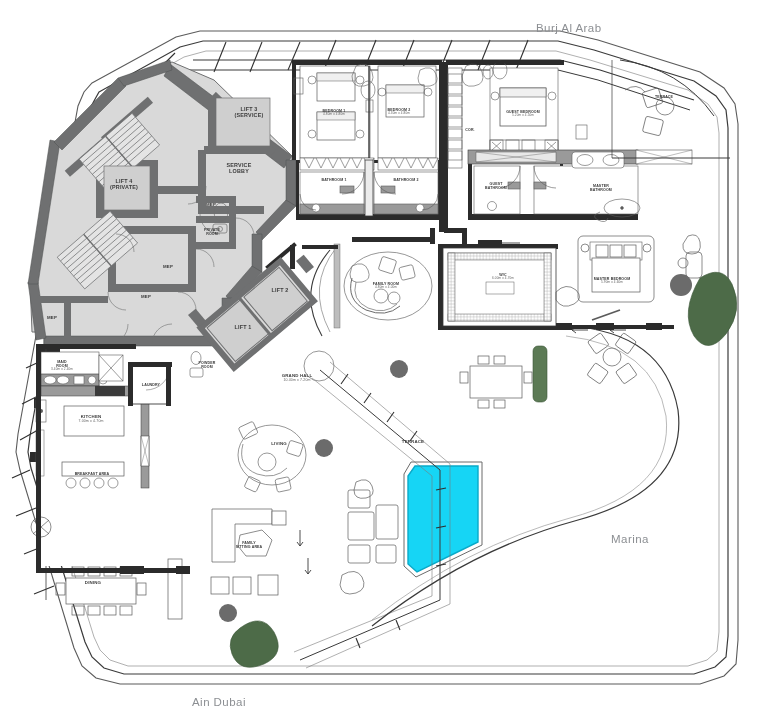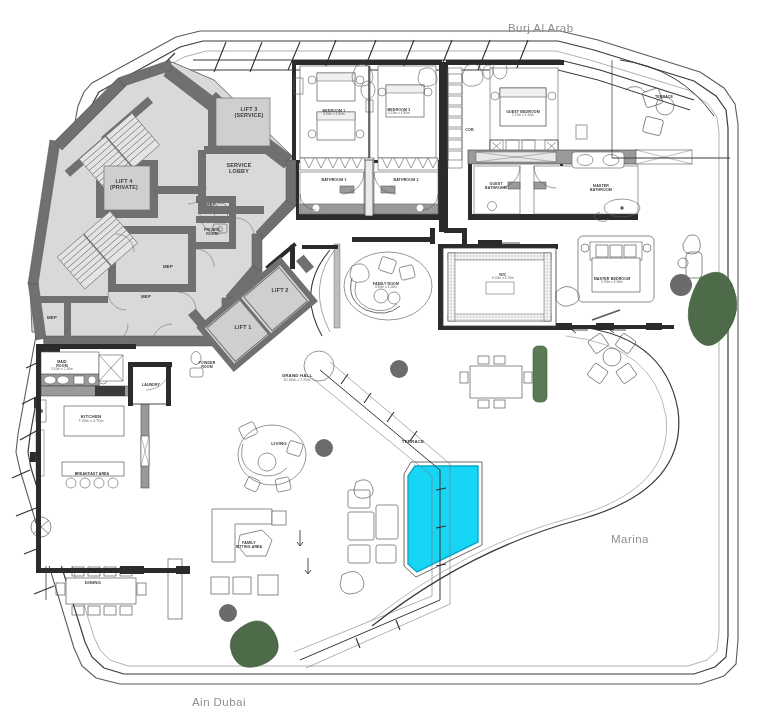--- a/index.html
+++ b/index.html
@@ -669,21 +669,21 @@
       <rect x="646" y="323" width="16" height="7"></rect>
       <rect x="556" y="323" width="16" height="7"></rect>
     </g>
 
     <g fill="#2b2b2b">
       <rect x="36" y="344" width="5" height="228"></rect>
     </g>
 
   </svg>
 
-  <div class="orient-label" style="left:508px;top:22px;">Burj Al Arab</div>
+  <div class="orient-label" style="left:536px;top:22px;">Burj Al Arab</div>
   <div class="orient-label" style="left:611px;top:533px;">Marina</div>
   <div class="orient-label" style="left:192px;top:689px;margin-top:7px;">Ain Dubai</div>
 
   <div id="room-labels">
       <div class="rlabel sz7" style="left: 249px; top: 112px;">
         <span class="nm">LIFT 3</span>
         <span class="nm">(SERVICE)</span>
       </div>
       <div class="rlabel sz7" style="left: 239px; top: 168px;">
         <span class="nm">SERVICE</span>

